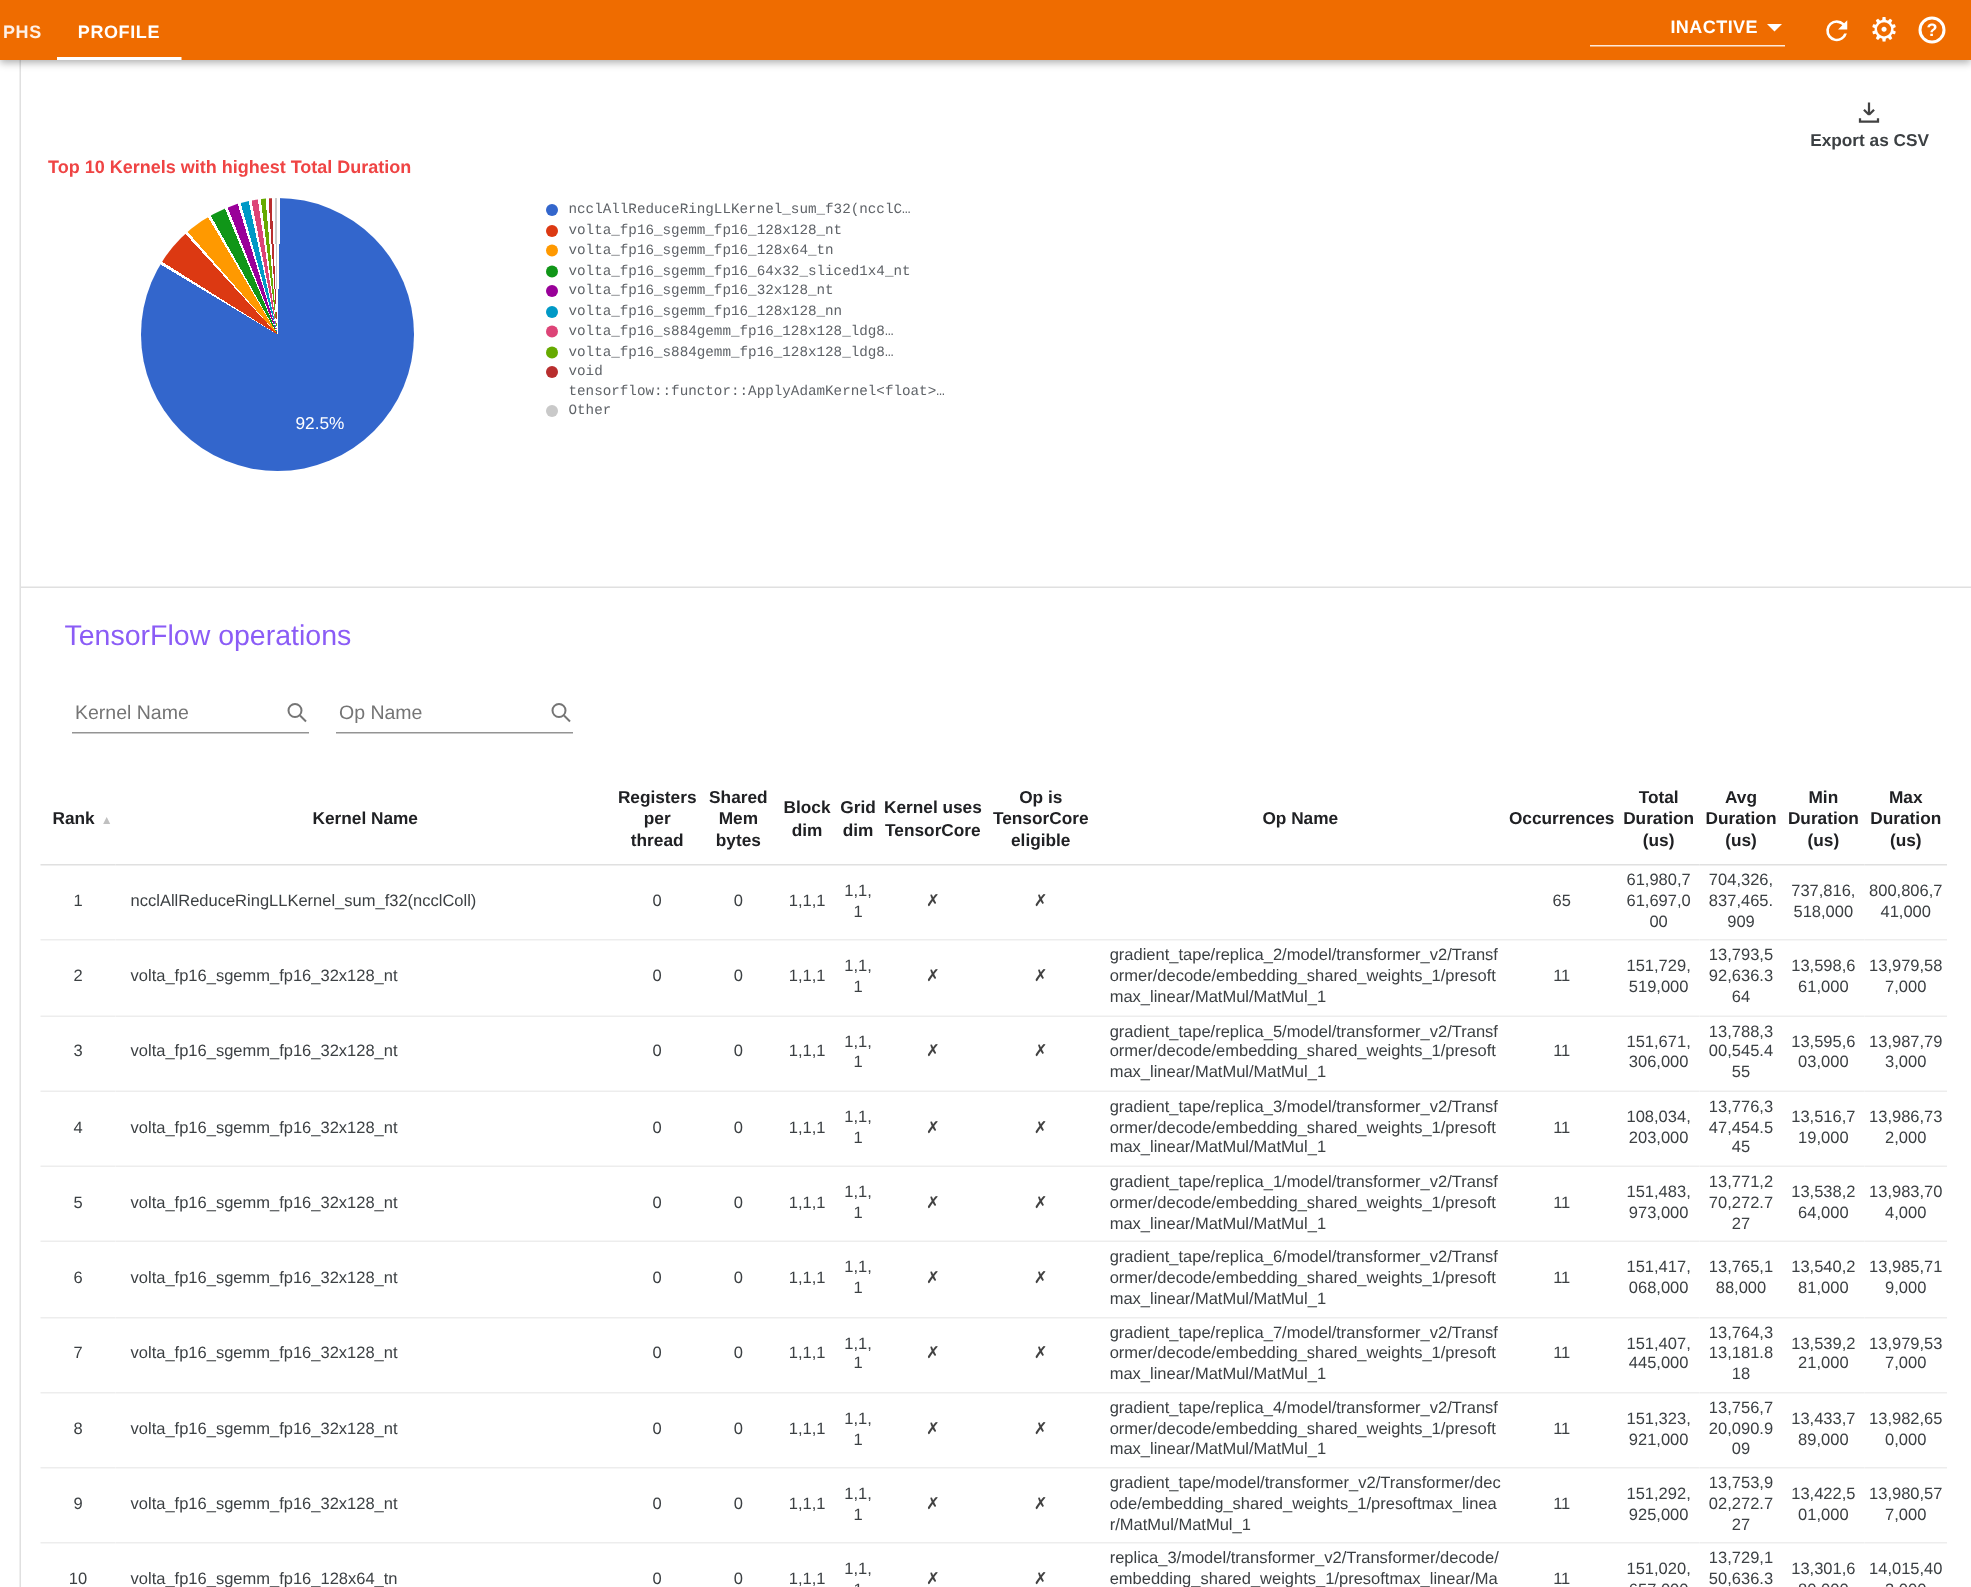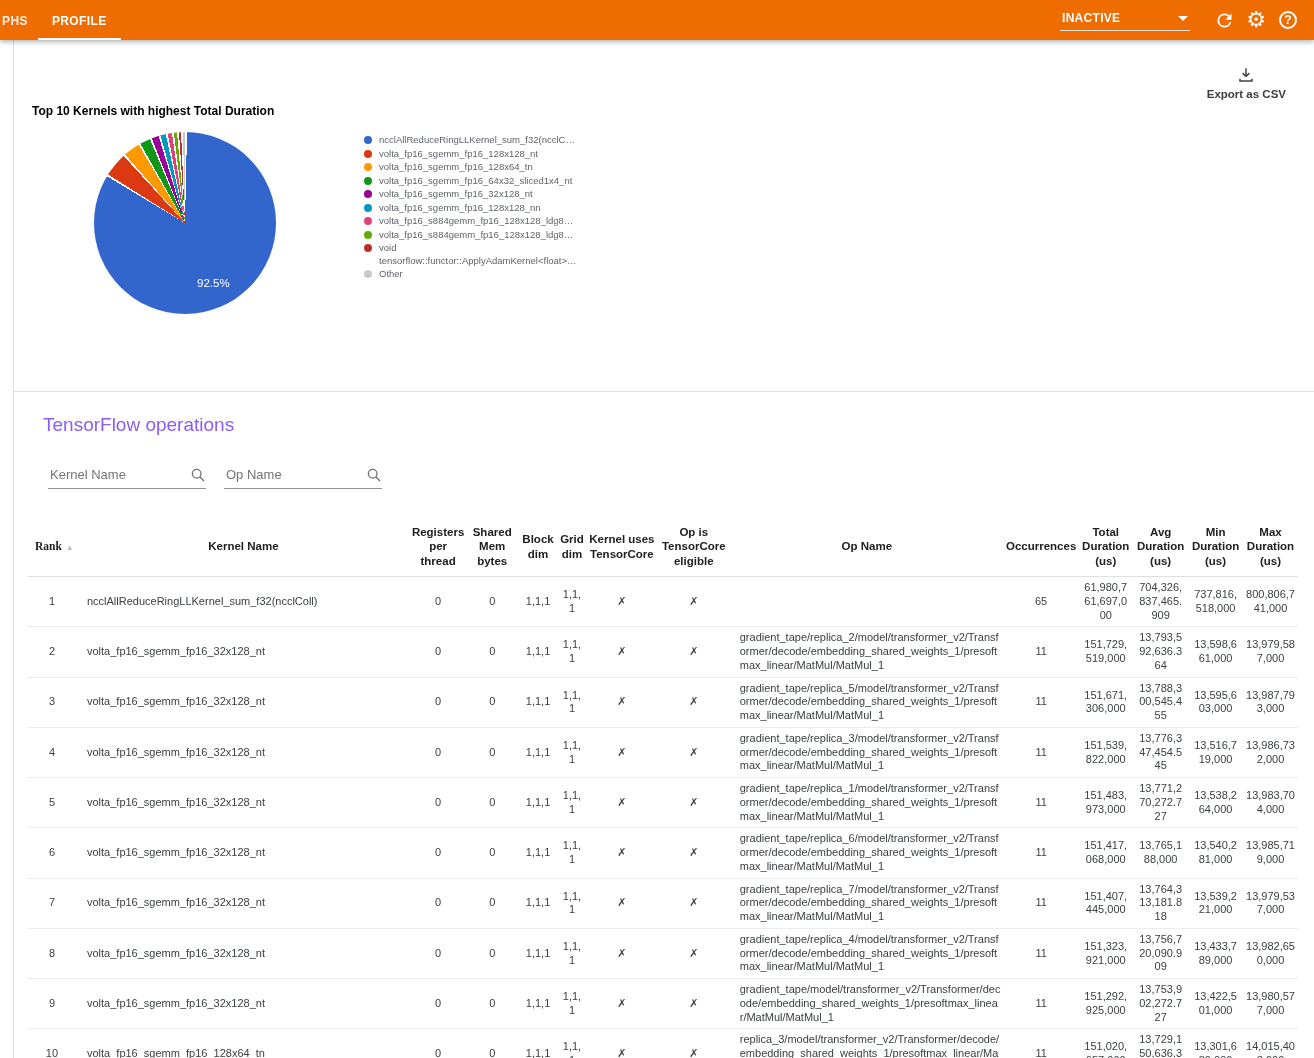--- a/index.html
+++ b/index.html
@@ -16,21 +16,21 @@
     box-shadow:0 2px 5px rgba(0,0,0,0.3); z-index:50;
   }
   .tab {
     height:40px; line-height:42px; font-size:12px; font-weight:bold;
     letter-spacing:0.4px; padding:0 14px; cursor:pointer;
   }
   .tab-partial { padding:0 10px 4px 2px; color:rgba(255,255,255,0.9); }
   .tab-active { border-bottom:2px solid #fff; }
   .topbar-right { margin-left:auto; display:flex; align-items:center; padding-right:10px; }
   .run-select {
-    width:130px; display:flex; align-items:center; justify-content:space-between;
+    width:130px; display:flex; align-items:center; justify-content:flex-end;
     font-size:12px; font-weight:bold; letter-spacing:0.3px;
     border-bottom:1px solid rgba(255,255,255,0.85); padding:2px 2px 5px 2px;
     margin-right:18px; cursor:pointer;
   }
   .caret-down {
     width:0; height:0; border-left:5px solid transparent; border-right:5px solid transparent;
     border-top:5px solid #fff; margin-left:6px;
   }
   .bar-icon { width:32px; display:flex; justify-content:center; align-items:center; cursor:pointer; }
   .gear-glyph { font-size:22px; line-height:22px; color:#fff; }
@@ -45,28 +45,28 @@
     border-left:1px solid #e0e0e0; background:#fff;
   }
   .section1 { position:relative; height:352px; border-bottom:1px solid #e0e0e0; padding:20px 16px 0 18px; }
   .section2 { position:relative; padding:14px 16px 0 18px; }
   .h1 { font-size:21px; font-weight:400; color:#202124; margin:8px 0 0 0; }
   .export-btn {
     position:absolute; top:26px; right:28px; display:flex; flex-direction:column;
     align-items:center; cursor:pointer; color:#3c4043;
   }
   .export-btn .lbl { font-size:11.5px; font-weight:bold; margin-top:4px;text-align:center; }
-  .chart-title { margin-top:44px; font-size:12px; font-weight:bold; color:#000000; }
+  .chart-title { margin-top:44px; font-size:12px; font-weight:bold; color:#ef4444; }
   
   .chart-row { display:flex; margin-top:14px; }
   .pie-wrap { position:relative; width:182px; height:182px; margin-left:62px; }
   .pie { width:182px; height:182px; border-radius:50%; }
   .pie-label { position:absolute; left:103px; top:145px; color:#fff; font-size:11.5px; }
   .legend { list-style:none; margin:2px 0 0 88px; padding:0; max-width:200px; }
-  .legend li { display:flex; font-size:9.5px; line-height:12.5px; color:#5f6368; margin-bottom:1px; }
+  .legend li { display:flex; font-size:9.5px; line-height:12.5px; color:#5f6368; margin-bottom:1px;font-family:Liberation Mono, monospace; }
   .legend .dot { flex:none; width:8px; height:8px; border-radius:50%; margin:2px 7px 0 0; }
   .legend .lg-label { overflow-wrap:normal; }
   
   .h2 { font-size:19px; font-weight:400; color:#8b5cf6; margin:8px 0 0 11px; }
   .filter-row { display:flex; margin:30px 0 0 16px; }
   .filter {
     width:158px; display:flex; align-items:center; justify-content:space-between;
     border-bottom:1px solid #949494; padding-bottom:5px; margin-right:18px;
   }
   .filter input {
@@ -77,21 +77,21 @@
   
   table.ops {
     margin:28px 0 0 -5px; border-collapse:collapse; table-layout:fixed;
     font-size:11px; color:#3c4043;
   }
   table.ops th {
     font-size:11.5px; font-weight:bold; color:#202124; text-align:center;
     vertical-align:middle; padding:8px 2px; line-height:1.25;
     border-bottom:1px solid #e0e0e0;
   }
-  table.ops th.al { text-align:left; padding-left:8px;font-family:Liberation Serif, serif; }
+  table.ops th.al { text-align:left; padding-left:8px; }
   table.ops td {
     border-top:1px solid #ededed; text-align:center; vertical-align:middle;
     padding:4px 3px; line-height:1.25; word-break:break-all;
   }
   table.ops td.al { text-align:left; padding-left:10px; }
   .sort-arrow { color:#c0c0c0; font-size:8px; margin-left:4px; }
   .xmark { color:#424242; }
 </style>
 </head>
 <body>
@@ -290,21 +290,21 @@
             <td>4</td>
             <td class="al">volta_fp16_sgemm_fp16_32x128_nt</td>
             <td>0</td>
             <td>0</td>
             <td>1,1,1</td>
             <td>1,1,1</td>
             <td class="xmark">✗</td>
             <td class="xmark">✗</td>
             <td class="al">gradient_tape/replica_3/model/transformer_v2/Transformer/decode/embedding_shared_weights_1/presoftmax_linear/MatMul/MatMul_1</td>
             <td>11</td>
-            <td>151,539,822,000</td>
+            <td>108,034,203,000</td>
             <td>13,776,347,454.545</td>
             <td>13,516,719,000</td>
             <td>13,986,732,000</td>
           </tr>
           <tr>
             <td>5</td>
             <td class="al">volta_fp16_sgemm_fp16_32x128_nt</td>
             <td>0</td>
             <td>0</td>
             <td>1,1,1</td>

